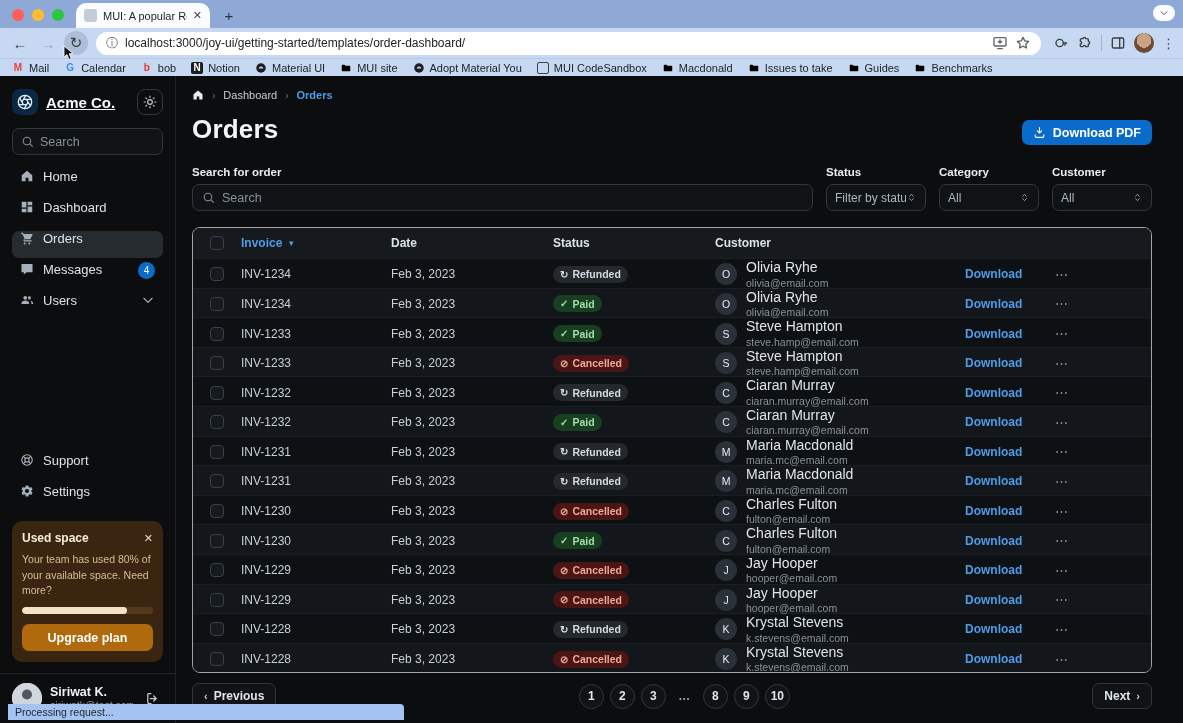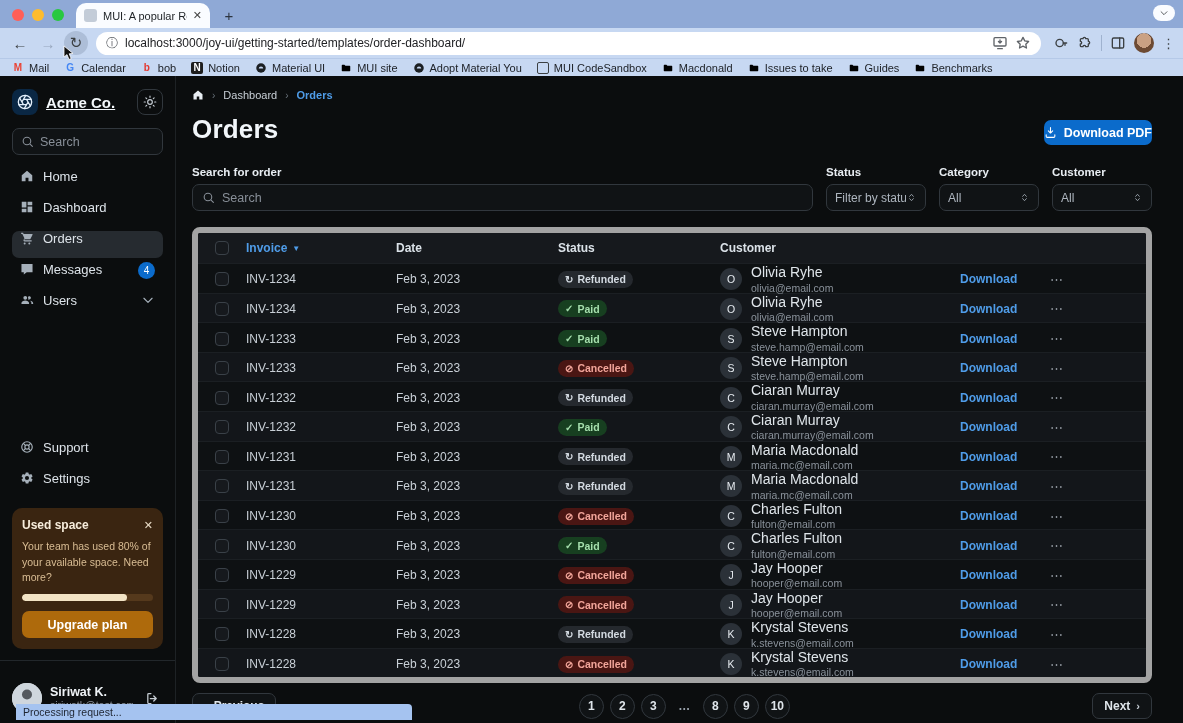--- a/index.html
+++ b/index.html
@@ -84,54 +84,54 @@
   .used-card { margin-top:10px; background:#3A2511; border-radius:10px; padding:10px 10px 11px; }
   .uc-head { display:flex; align-items:center; }
   .uc-title { flex:1; font-size:12px; font-weight:bold; color:#F7EDDC; }
   .uc-close { color:#EADDC8; font-size:11px; }
   .uc-body { margin-top:7px; font-size:10.5px; line-height:1.45; color:#D9BD94; }
   .uc-bar { margin-top:9px; height:7px; border-radius:4px; background:#55391C; overflow:hidden; }
   .uc-fill { height:100%; background:#F2E3C5; border-radius:4px; }
   .uc-btn { margin-top:10px; height:27px; border-radius:7px; background:#AE6A0C; color:#fff;
     font-size:12.5px; font-weight:bold; display:flex; align-items:center; justify-content:center; }
   .side-div { height:1px; background:#22272B; margin:11px -12px 9px; }
-  .profile { display:flex; align-items:center; gap:8px;margin-top:13px; }
+  .profile { display:flex; align-items:center; gap:8px; }
   .avatar-photo { width:30px; height:30px; border-radius:50%; background:#d8dde2; overflow:hidden; flex:none;}
   .profile-meta { flex:1; min-width:0; }
   .profile-name { font-size:12.5px; font-weight:bold; color:#EEF2F6; }
   .profile-email { font-size:10.5px; color:#8A929B; white-space:nowrap; overflow:hidden; }
   .logout-btn { width:22px; height:22px; color:#C6CDD4; display:flex; align-items:center; justify-content:center; }
   .logout-btn .ico{width:15px;height:15px;}
 
   
   .main { flex:1; padding:13px 31px 0 16px; display:flex; flex-direction:column; position:relative; }
   .breadcrumb { display:flex; align-items:center; gap:8px; font-size:11px; color:#C8CFD6; }
   .breadcrumb .ico { width:12px; height:12px; color:#E8EDF2; }
   .crumb-sep { color:#6A737C; font-size:10px; }
   .crumb-active { color:#4F9CE8; font-weight:bold; }
   .title-row { margin-top:13px; display:flex; align-items:flex-end; justify-content:space-between; }
   .page-title { font-size:26px; font-weight:bold; letter-spacing:.2px; color:#F2F6FA; }
   .dl-btn { height:25px; border-radius:7px; background:#0B6BCB; color:#fff; display:flex;
-    align-items:center; gap:7px; padding:0 0; font-size:12.5px; font-weight:bold; }
+    align-items:center; gap:7px; padding:0 11px; font-size:12.5px; font-weight:bold; }
   .dl-btn .ico{width:13px;height:13px;}
   .filters { margin-top:21px; display:flex; gap:13px; align-items:flex-end; }
   .fgroup { display:flex; flex-direction:column; gap:6px; }
   .fgroup.grow { flex:1; }
   .flabel { font-size:11.5px; font-weight:bold; color:#E8EDF2; }
   .finput { height:27px; border:1px solid #31373D; border-radius:7px; background:#101315;
     display:flex; align-items:center; gap:7px; padding:0 9px; color:#888F98; }
   .finput .ico{width:13px;height:13px;}
   .finput span{ font-size:12.5px; }
   .fselect { width:100px; height:27px; border:1px solid #31373D; border-radius:7px; background:#101315;
     display:flex; align-items:center; padding:0 8px; }
   .fselect .val { flex:1; font-size:12px; color:#AEB6BF; white-space:nowrap; overflow:hidden; }
   .fselect .ico { width:11px; height:11px; color:#9AA3AC; flex:none; }
 
   
-  .sheet { margin-top:16px; border:6px solid #a3a3a3; border-radius:8px; overflow:hidden; background:#0E1113; }
+  .sheet { margin-top:16px; border:1px solid #a3a3a3; border-radius:8px; overflow:hidden; background:#0E1113; }
   .trow { display:grid; grid-template-columns:48px 150px 162px 162px 1fr 76px 110px; align-items:center; }
   .thead { height:30px; background:#16191D; font-size:12px; font-weight:bold; color:#DBE2E8; }
   .th-invoice { color:#4F9CE8; display:flex; align-items:center; gap:5px; }
   .sort-arrow { font-size:8px; color:#4F9CE8; }
   .tbody .trow { height:29.6px; border-top:1px solid #1B1F23; font-size:12px; color:#C9D0D7; }
   .tbody .trow:nth-child(even) { background:#13161A; }
   .cell-check { display:flex; justify-content:center; }
   .checkbox { width:14px; height:14px; border-radius:4px; border:1px solid #3A4148; background:#16191D; }
   .chip { display:inline-flex; align-items:center; gap:4px; height:17px; border-radius:9px;
     padding:0 7px; font-size:10.5px; font-weight:bold; }
@@ -151,21 +151,21 @@
   .pagination { display:flex; align-items:center; margin-top:10px; }
   .pg-btn { height:26px; border:1px solid #31373D; border-radius:7px; display:flex; align-items:center;
     gap:6px; padding:0 11px; font-size:12px; font-weight:bold; color:#DFE5EA; background:#101315; }
   .pg-chev { font-size:11px; color:#C6CDD4; }
   .pg-pages { flex:1; display:flex; align-items:center; justify-content:center; gap:6px; }
   .pg-num { width:25px; height:25px; border:1px solid #31373D; border-radius:50%; background:#101315;
     display:flex; align-items:center; justify-content:center; font-size:12px; font-weight:bold; color:#DFE5EA; }
   .pg-num.ellipsis { border:none; background:none; color:#9AA3AC; }
 
   
-  .status-tip { position:absolute; left:16px; bottom:3px; width:396px; height:16px; background:#A5C3F0;
+  .status-tip { position:absolute; left:8px; bottom:3px; width:396px; height:16px; background:#A5C3F0;
     color:#1D2430; font-size:10.5px; display:flex; align-items:center; padding:0 7px;
     border-top-right-radius:4px; z-index:9; }
 </style>
 </head>
 <body>
 
 <div class="chrome">
   <div class="frame">
     <div class="lights">
       <span class="light l-red"></span>

